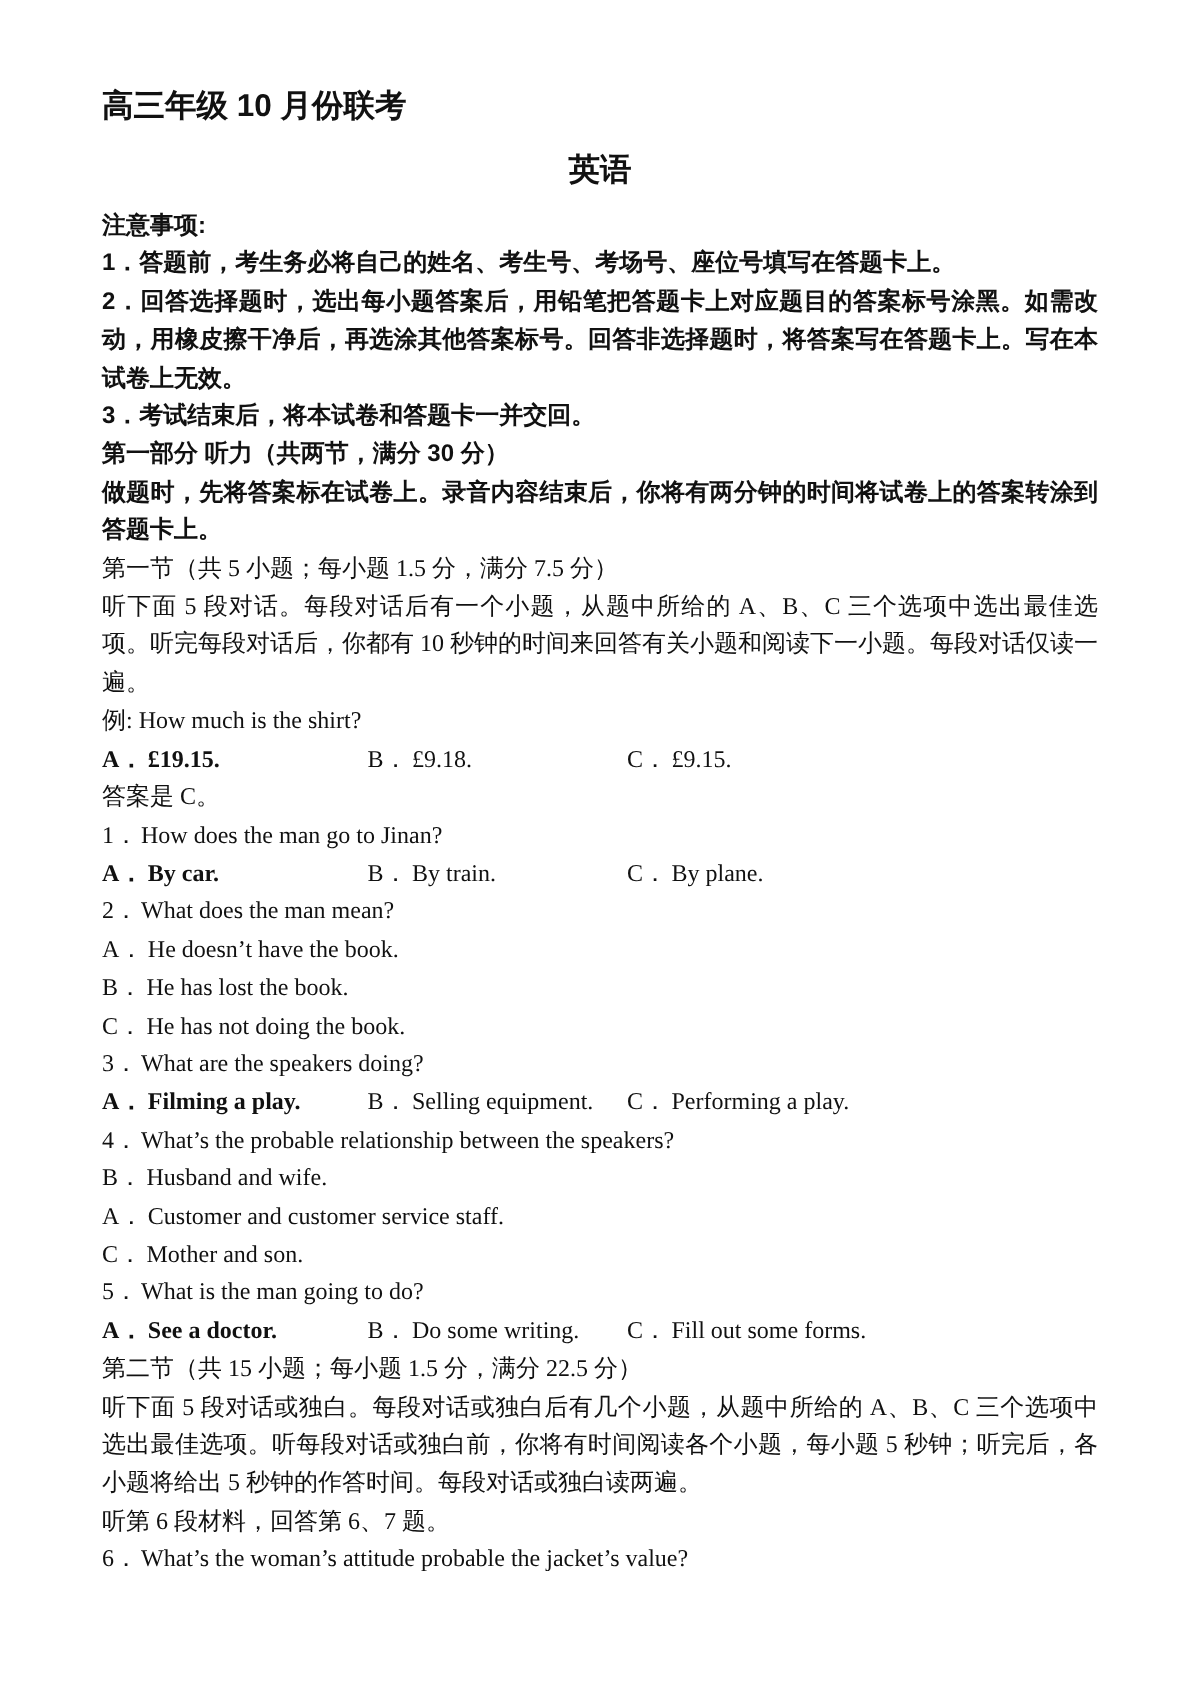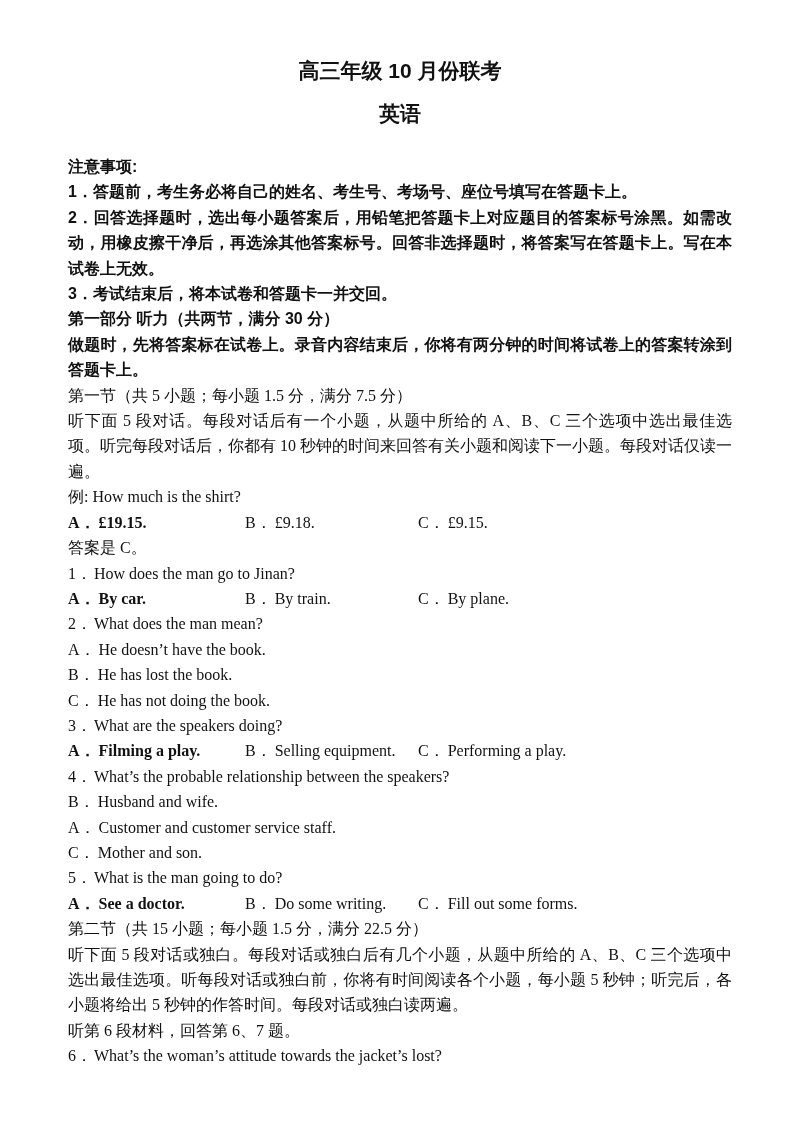--- a/index.html
+++ b/index.html
@@ -17,31 +17,30 @@
     overflow: hidden;
   }
   .bold-cn {
     font-family: "Liberation Sans", "DejaVu Sans", sans-serif;
     font-weight: 700;
   }
   .title-line {
     font-family: "Liberation Sans", "DejaVu Sans", sans-serif;
     font-weight: 700;
     font-size: 21px;
-    text-align: center;
     line-height: 28px;
     margin-bottom: 15px;
   }
   .subject-line {
     font-family: "Liberation Sans", "DejaVu Sans", sans-serif;
     font-weight: 700;
     font-size: 21px;
     text-align: center;
     line-height: 28px;
-    margin-bottom: 26px;
+    margin-bottom: 10px;
   }
   .jz { text-align: justify; }
   .line { display: block; }
   .opt-row { display: flex; }
   .oc1 { width: 177px; font-weight: bold; }
   .oc2 { width: 173px; }
   .oc3 { flex: 1; }
   .olabel { margin-right: 3px; }
   .qnum { margin-right: 2px; }
 </style>
@@ -102,15 +101,15 @@
   <div class="opt-row">
     <span class="oc1"><span class="olabel">A．</span><span>See a doctor.</span></span>
     <span class="oc2"><span class="olabel">B．</span><span>Do some writing.</span></span>
     <span class="oc3"><span class="olabel">C．</span><span>Fill out some forms.</span></span>
   </div>
 
   <div class="line">第二节（共 15 小题；每小题 1.5 分，满分 22.5 分）</div>
   <div class="line jz">听下面 5 段对话或独白。每段对话或独白后有几个小题，从题中所给的 A、B、C 三个选项中选出最佳选项。听每段对话或独白前，你将有时间阅读各个小题，每小题 5 秒钟；听完后，各小题将给出 5 秒钟的作答时间。每段对话或独白读两遍。</div>
   <div class="line">听第 6 段材料，回答第 6、7 题。</div>
 
-  <div class="line"><span class="qnum">6．</span><span>What’s the woman’s attitude towards the jacket’s lost?</span></div>
+  <div class="line"><span class="qnum">6．</span><span>What’s the woman’s attitude probable the jacket’s value?</span></div>
 
 </div>
 
 </body></html>

